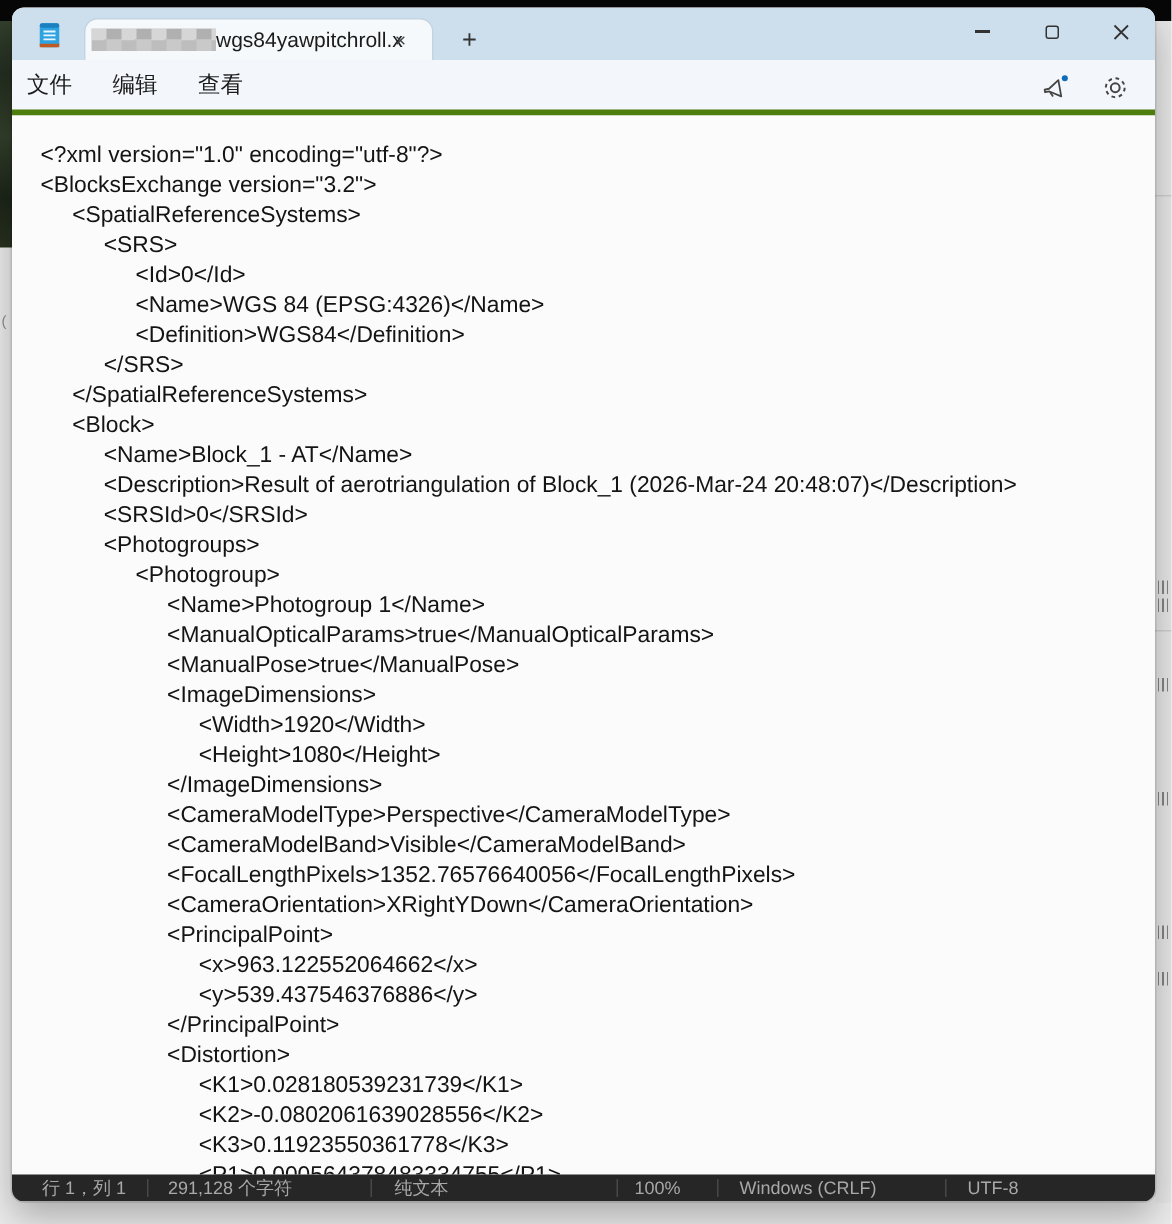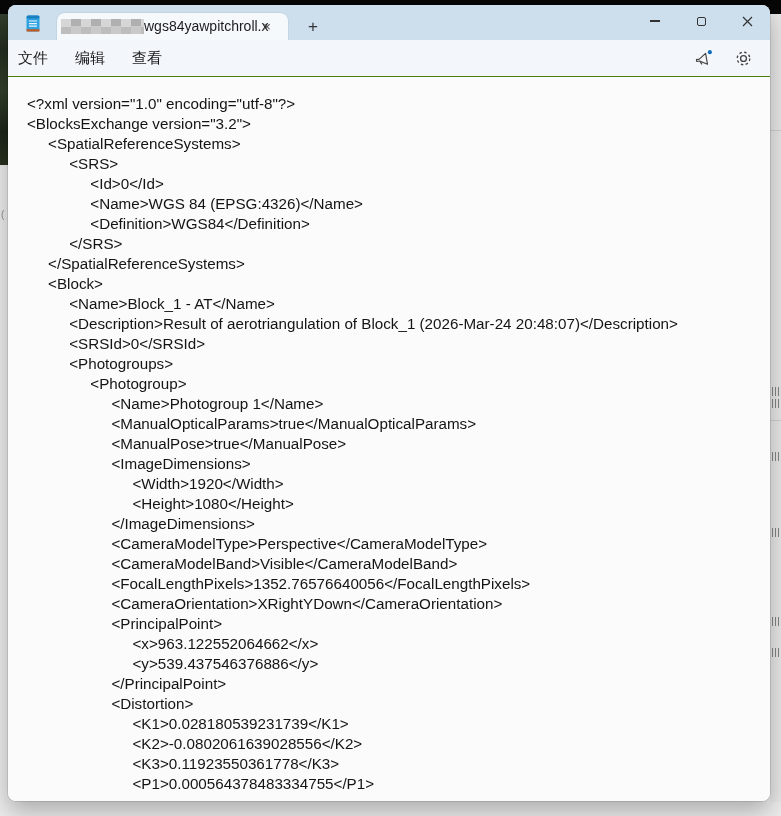--- a/index.html
+++ b/index.html
@@ -41,21 +41,21 @@
     font-size:13px; color:#444; text-align:center; line-height:17px; cursor:pointer; }
   .newtab-btn { position:absolute; left:291px; top:11px; width:28px; height:24px;
     font-size:17px; color:#333; text-align:center; line-height:22px; border-radius:4px; cursor:pointer; }
   .win-controls { position:absolute; right:0; top:0; height:32px; display:flex; }
   .win-btn { width:46px; height:32px; display:flex; align-items:center; justify-content:center; cursor:pointer; }
   .glyph-min { width:10px; height:1.4px; background:#333; }
   .glyph-max { width:9px; height:9px; border:1.2px solid #333; border-radius:2px; }
 
   
   .menubar { position:relative; height:37px; background:#f3f6fa; flex:0 0 auto;
-    display:flex; align-items:center; border-bottom:1px solid #4d7c0f; }
+    display:flex; align-items:center; border-bottom:4px solid #4d7c0f; }
   .menu-item { font-size:15px; color:#1b1b1b; padding:4px 6px; border-radius:4px; cursor:pointer; }
   .menu-item:first-child { margin-left:4px; }
   .menu-item + .menu-item { margin-left:15px;font-family:Liberation Mono, monospace; }
   .menu-icons { position:absolute; right:14px; top:0; height:37px; display:flex; align-items:center; gap:14px; }
   .icon-btn { width:26px; height:26px; display:flex; align-items:center; justify-content:center;
     border-radius:4px; cursor:pointer; position:relative; }
 
   
   .editor { flex:1 1 auto; background:#fbfbfb; overflow:hidden; position:relative; }
   .editor pre { margin:0; padding:17px 4px 0 19px; font-family:"Liberation Sans", sans-serif;
@@ -178,13 +178,26 @@
 					&lt;x&gt;963.122552064662&lt;/x&gt;
 					&lt;y&gt;539.437546376886&lt;/y&gt;
 				&lt;/PrincipalPoint&gt;
 				&lt;Distortion&gt;
 					&lt;K1&gt;0.028180539231739&lt;/K1&gt;
 					&lt;K2&gt;-0.0802061639028556&lt;/K2&gt;
 					&lt;K3&gt;0.11923550361778&lt;/K3&gt;
 					&lt;P1&gt;0.000564378483334755&lt;/P1&gt;</pre>
   </div>
 
+  <div class="statusbar">
+    <span class="sb-item" style="left:20px;">行 1，列 1</span>
+    <span class="sb-div" style="left:90px;"></span>
+    <span class="sb-item" style="left:104px;">291,128 个字符</span>
+    <span class="sb-div" style="left:239px;"></span>
+    <span class="sb-item" style="left:255px;">纯文本</span>
+    <span class="sb-div" style="left:403px;"></span>
+    <span class="sb-item" style="left:415px;">100%</span>
+    <span class="sb-div" style="left:470px;"></span>
+    <span class="sb-item" style="left:485px;">Windows (CRLF)</span>
+    <span class="sb-div" style="left:622px;"></span>
+    <span class="sb-item" style="left:637px;">UTF-8</span>
+  </div>
 </div>
 
 </body></html>

